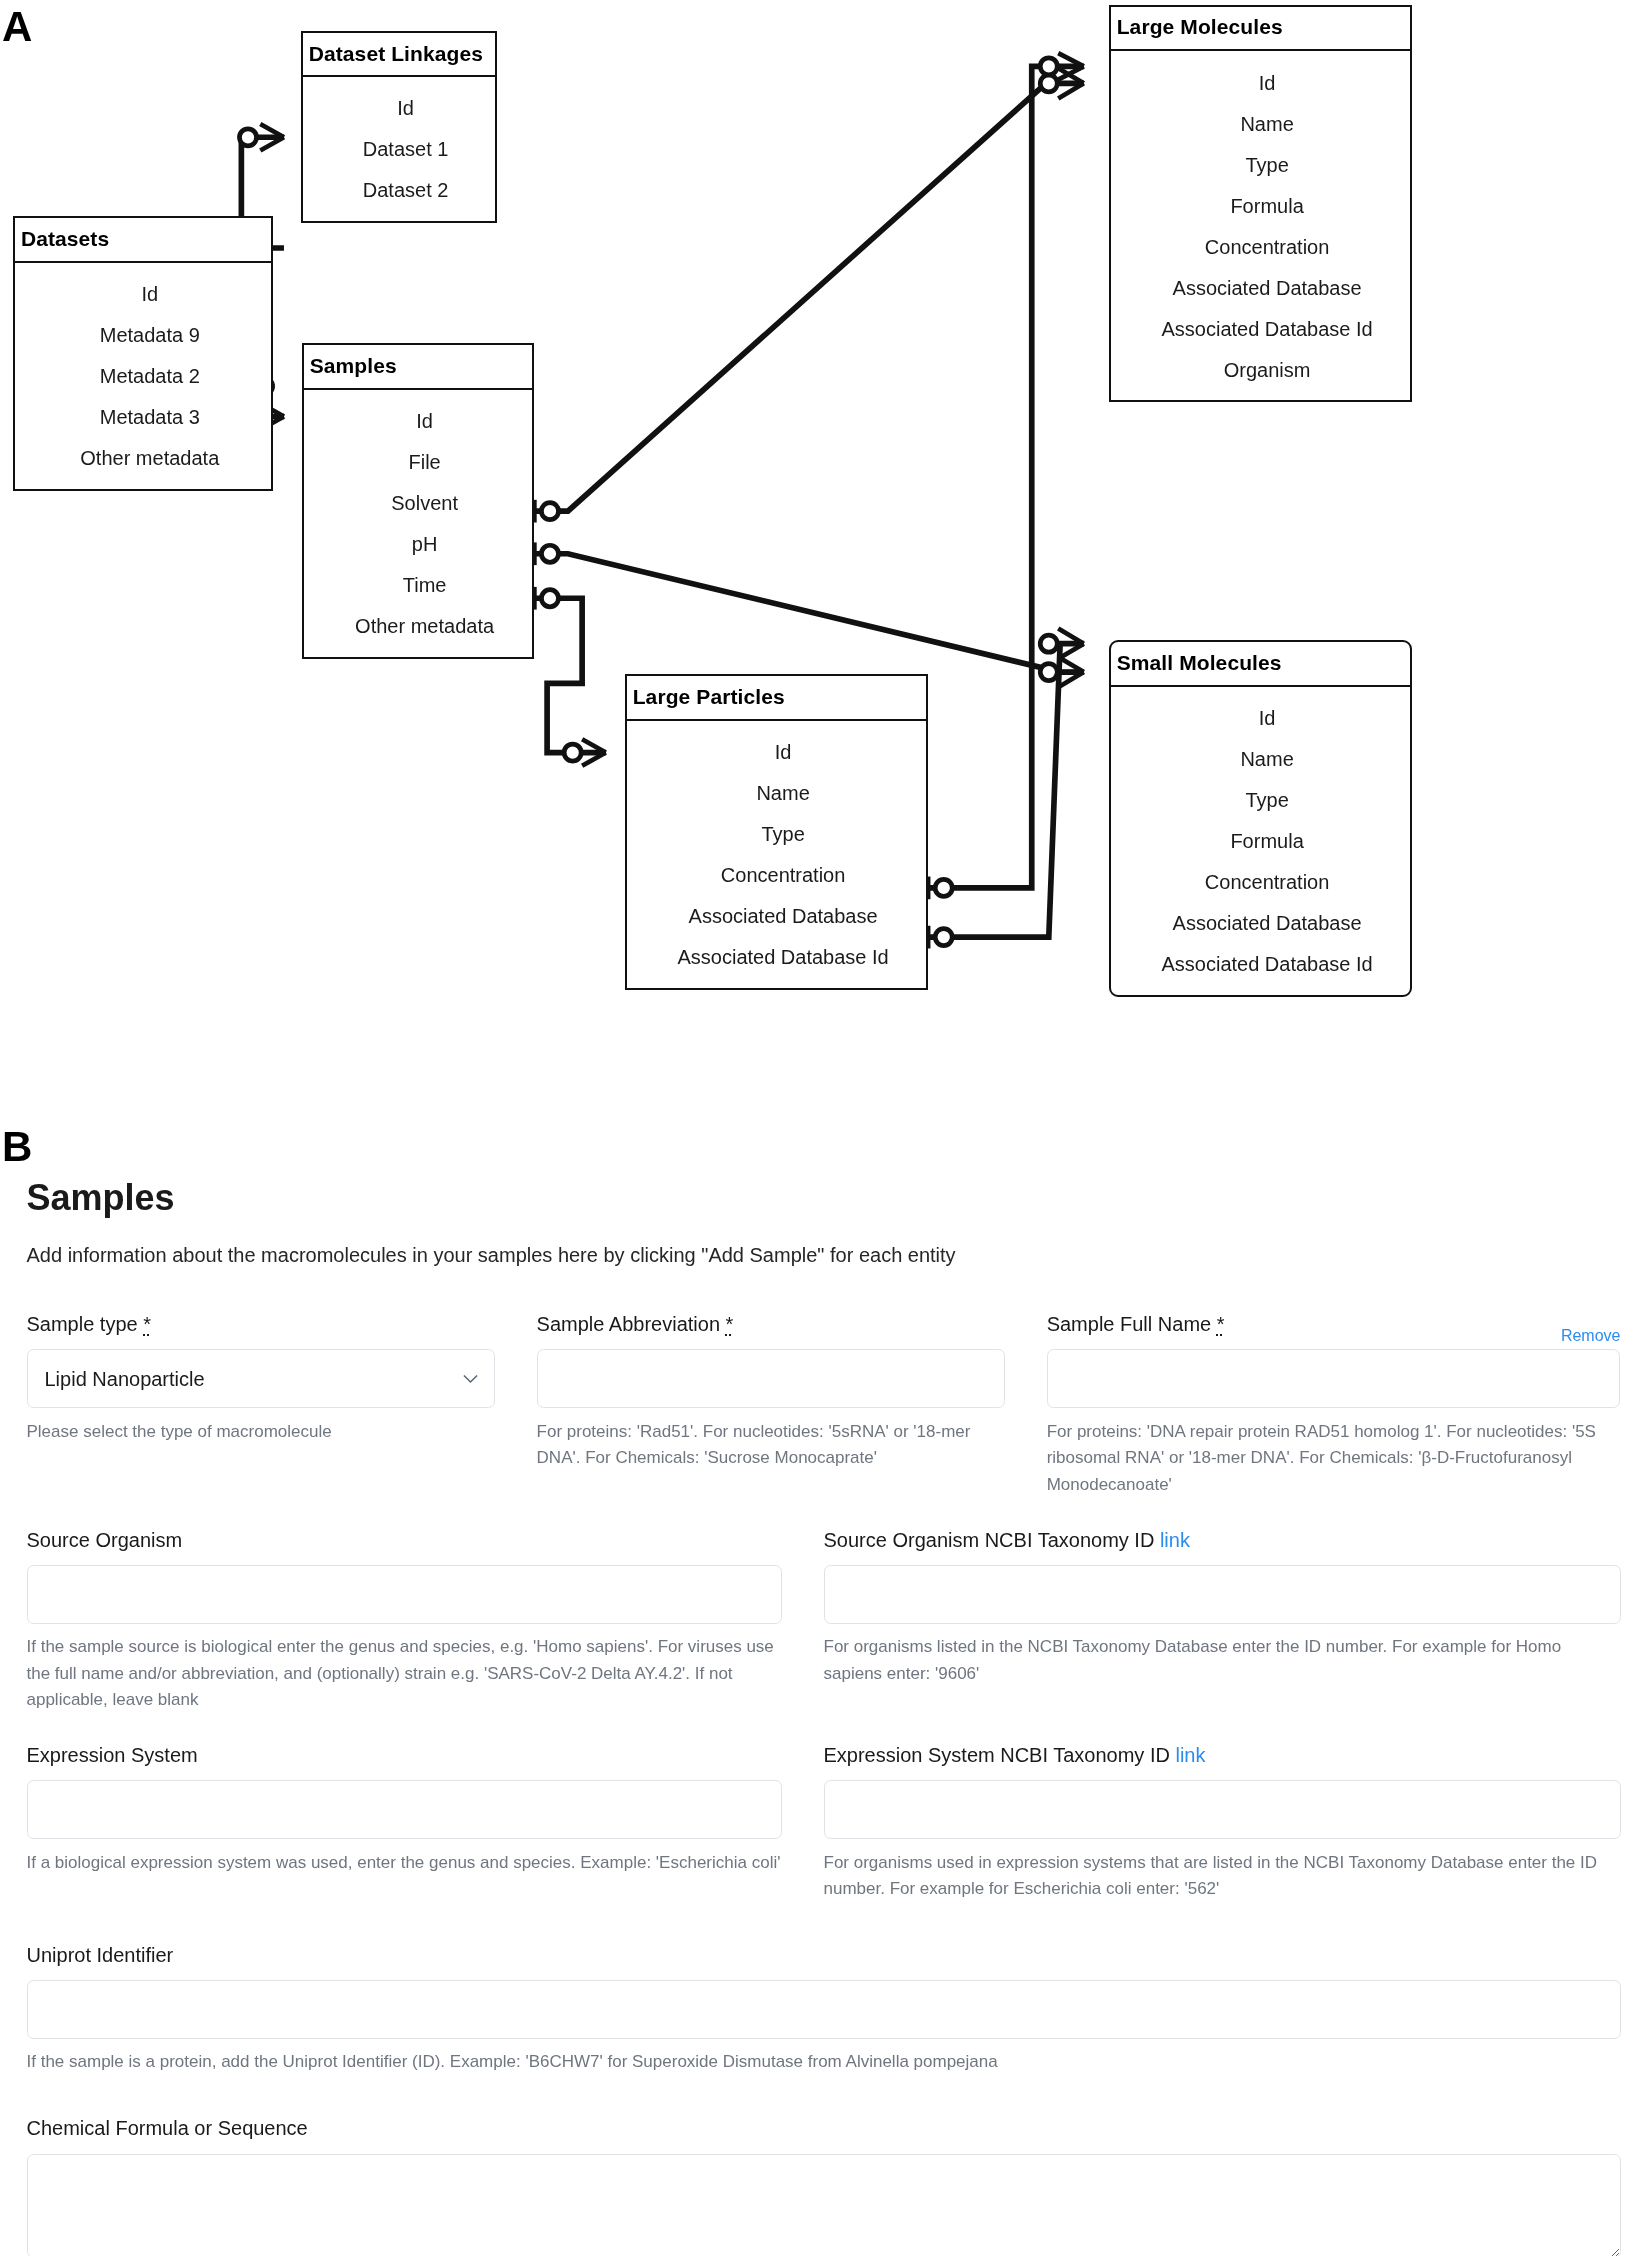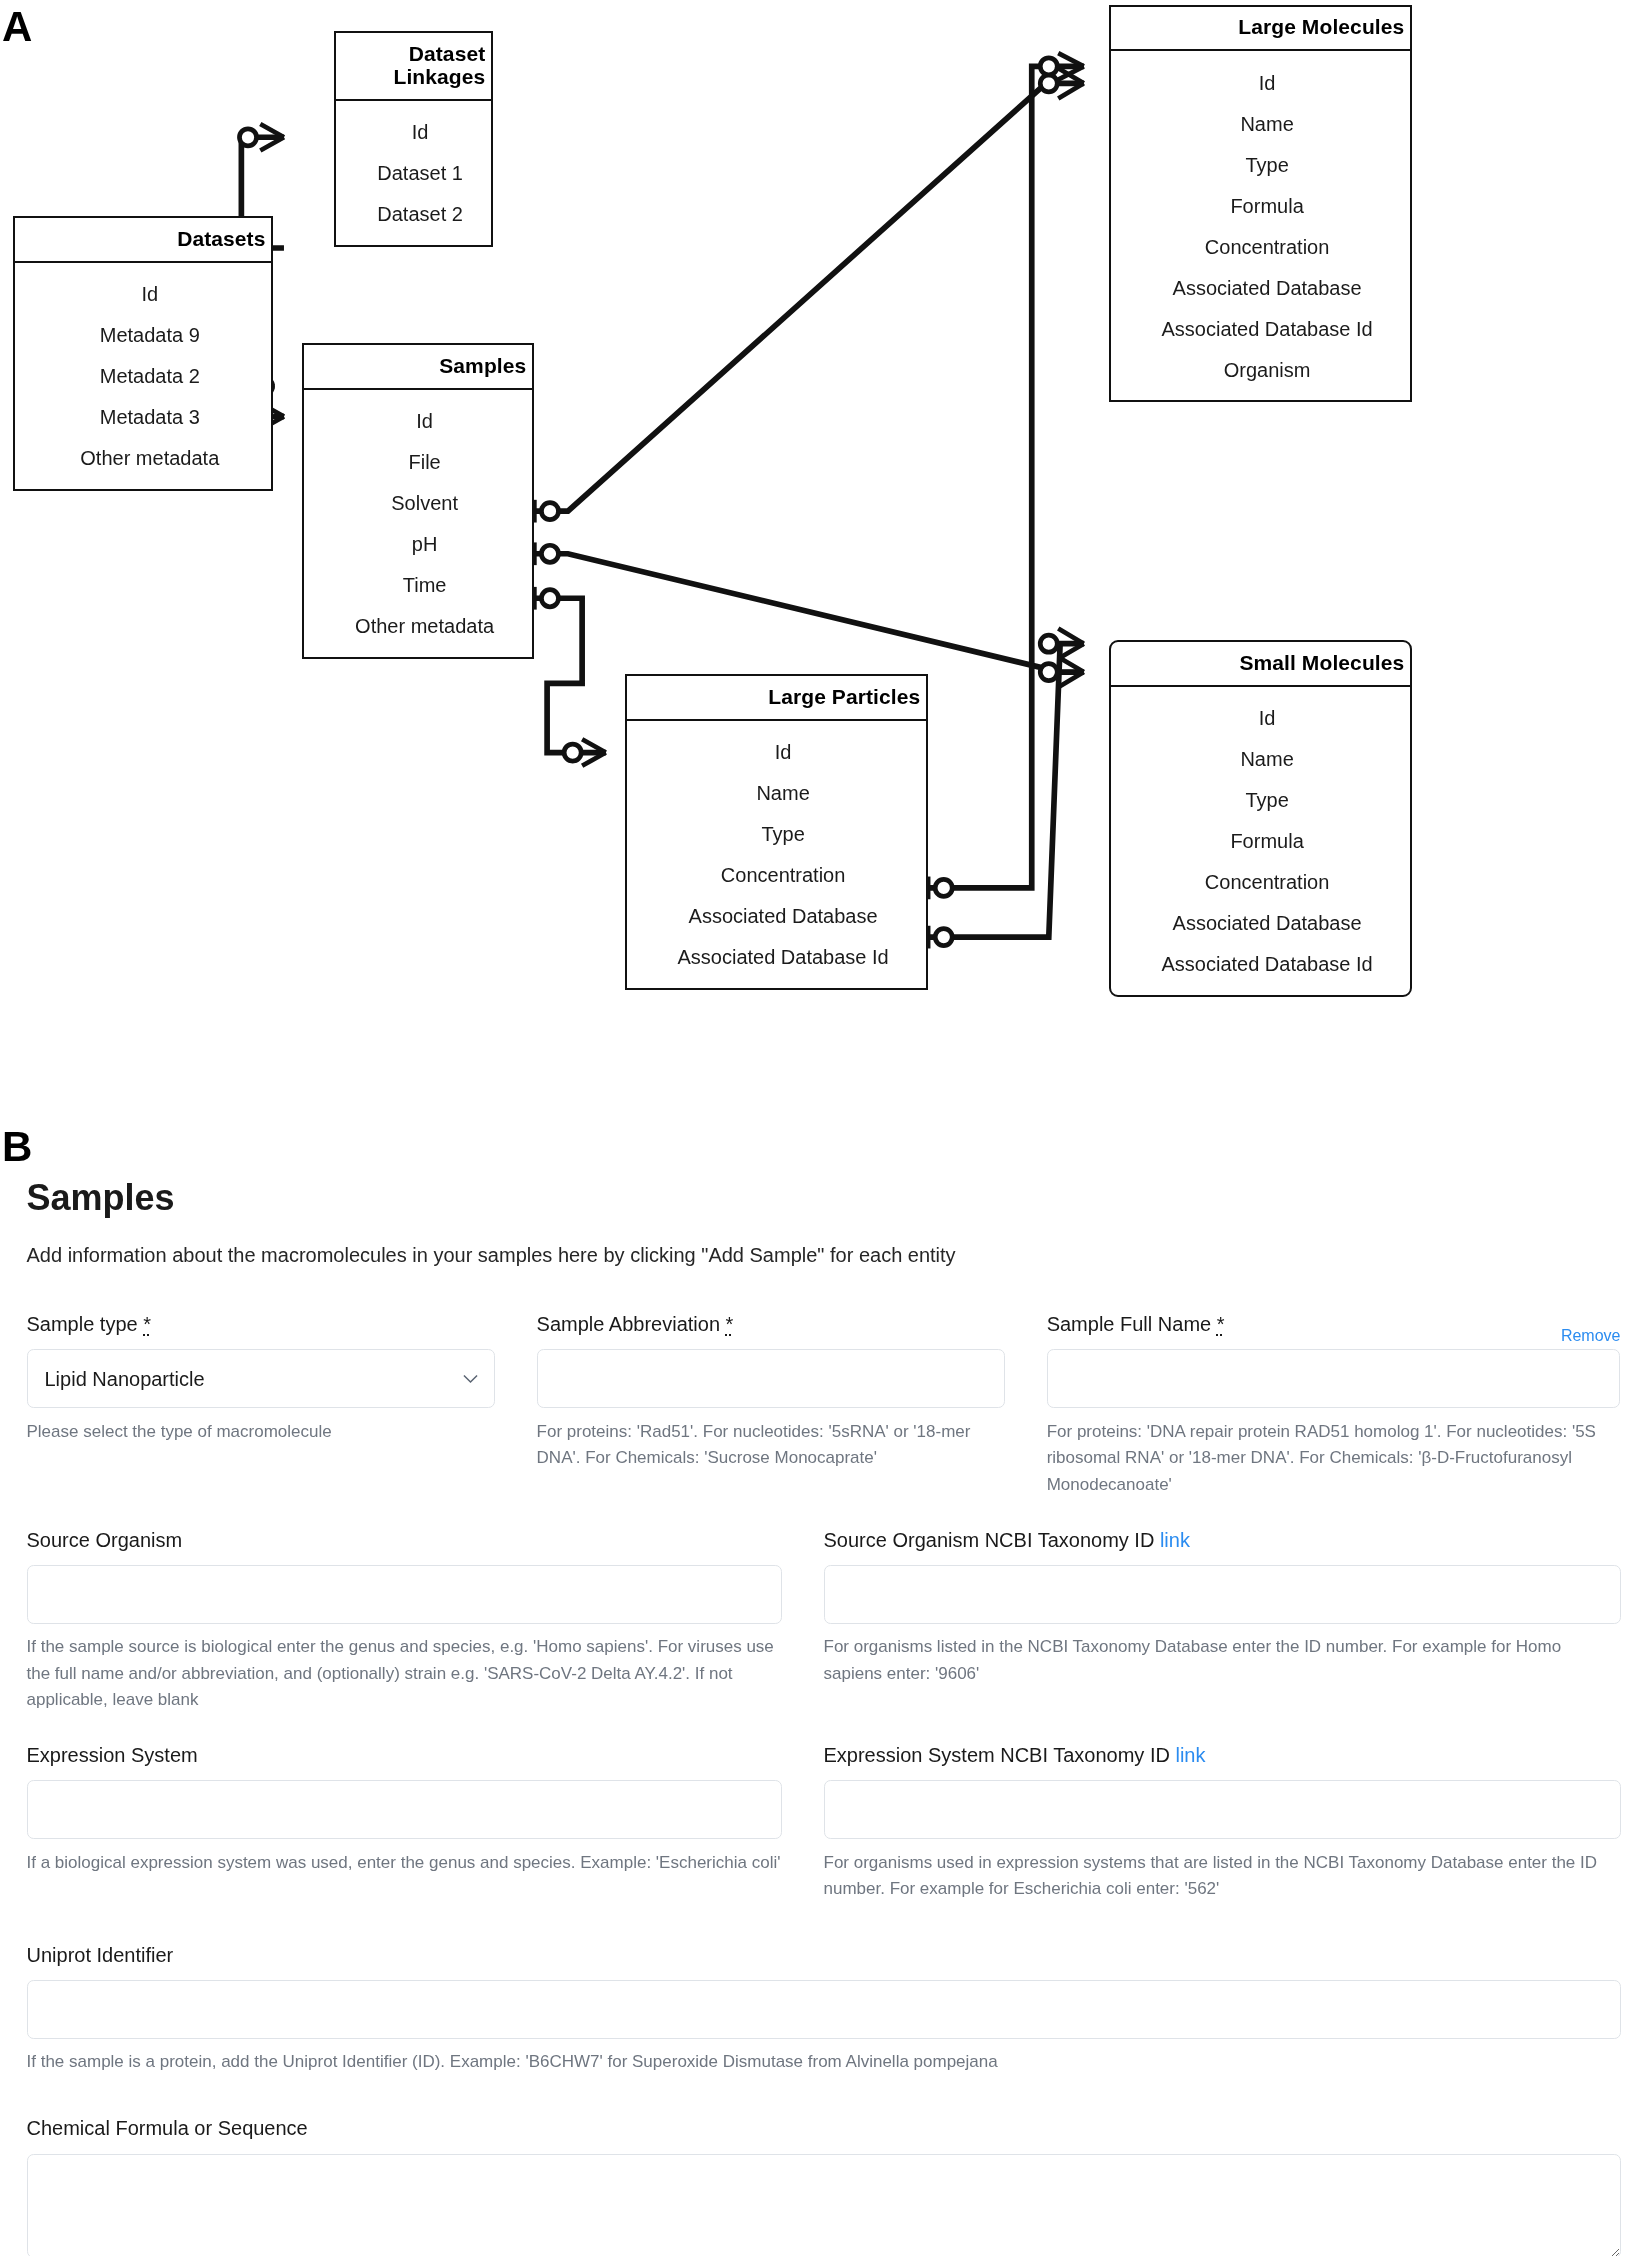--- a/index.html
+++ b/index.html
@@ -42,21 +42,21 @@
   }
   .entity {
     position: absolute;
     background: #ffffff;
     border: 2.8px solid #111;
     z-index: 3;
   }
   .entity-title {
     font-size: 21px;
     font-weight: 700;
-    text-align: right;
+    text-align: left;
     color: #000;
     padding: 8.5px 5.7px 9.5px 5.7px;
     border-bottom: 2.8px solid #111;
     line-height: 1.18;
     letter-spacing: 0.1px;
   }
   .entity-fields {
     padding: 11.4px 0 9.5px 0;
     text-align: center;
   }
@@ -64,21 +64,21 @@
     font-size: 20px;
     color: #1b1b1b;
     padding: 0 0 0 13.2px;
     height: 41px;
     line-height: 41px;
     white-space: nowrap;
   }
 
   
   #ent-datasets       { left: 13.2px;   top: 216px; width: 260px; }
-  #ent-dataset-links  { left: 301px;  top: 31px;  width: 159px; margin-left: 33px; }
+  #ent-dataset-links  { left: 301px;  top: 31px;  width: 196px; }
   #ent-samples        { left: 302px;  top: 343px; width: 232px; }
   #ent-large-particles{ left: 625px;  top: 674px; width: 303px; }
   #ent-large-mol      { left: 1109px; top: 4.7px;   width: 303px; }
   #ent-small-mol      { left: 1109px; top: 640px; width: 303px; border-radius: 9px; }
 
   #ent-dataset-links .entity-title { line-height: 1.14; }
 
   
   #panel-b {
     position: absolute;

